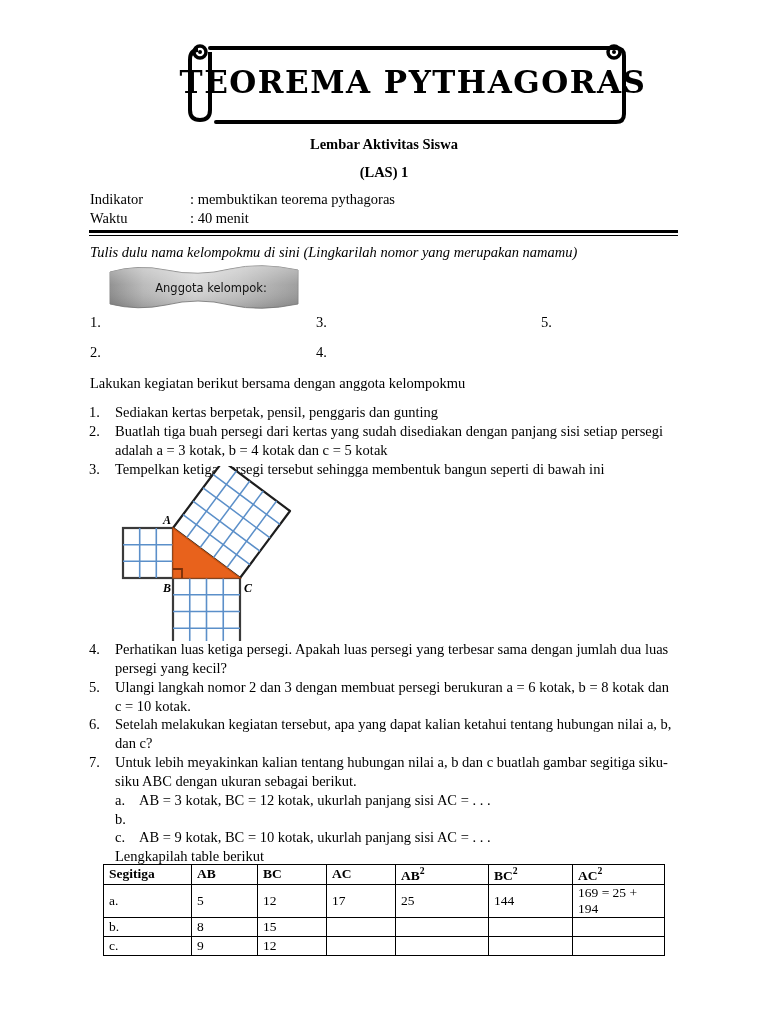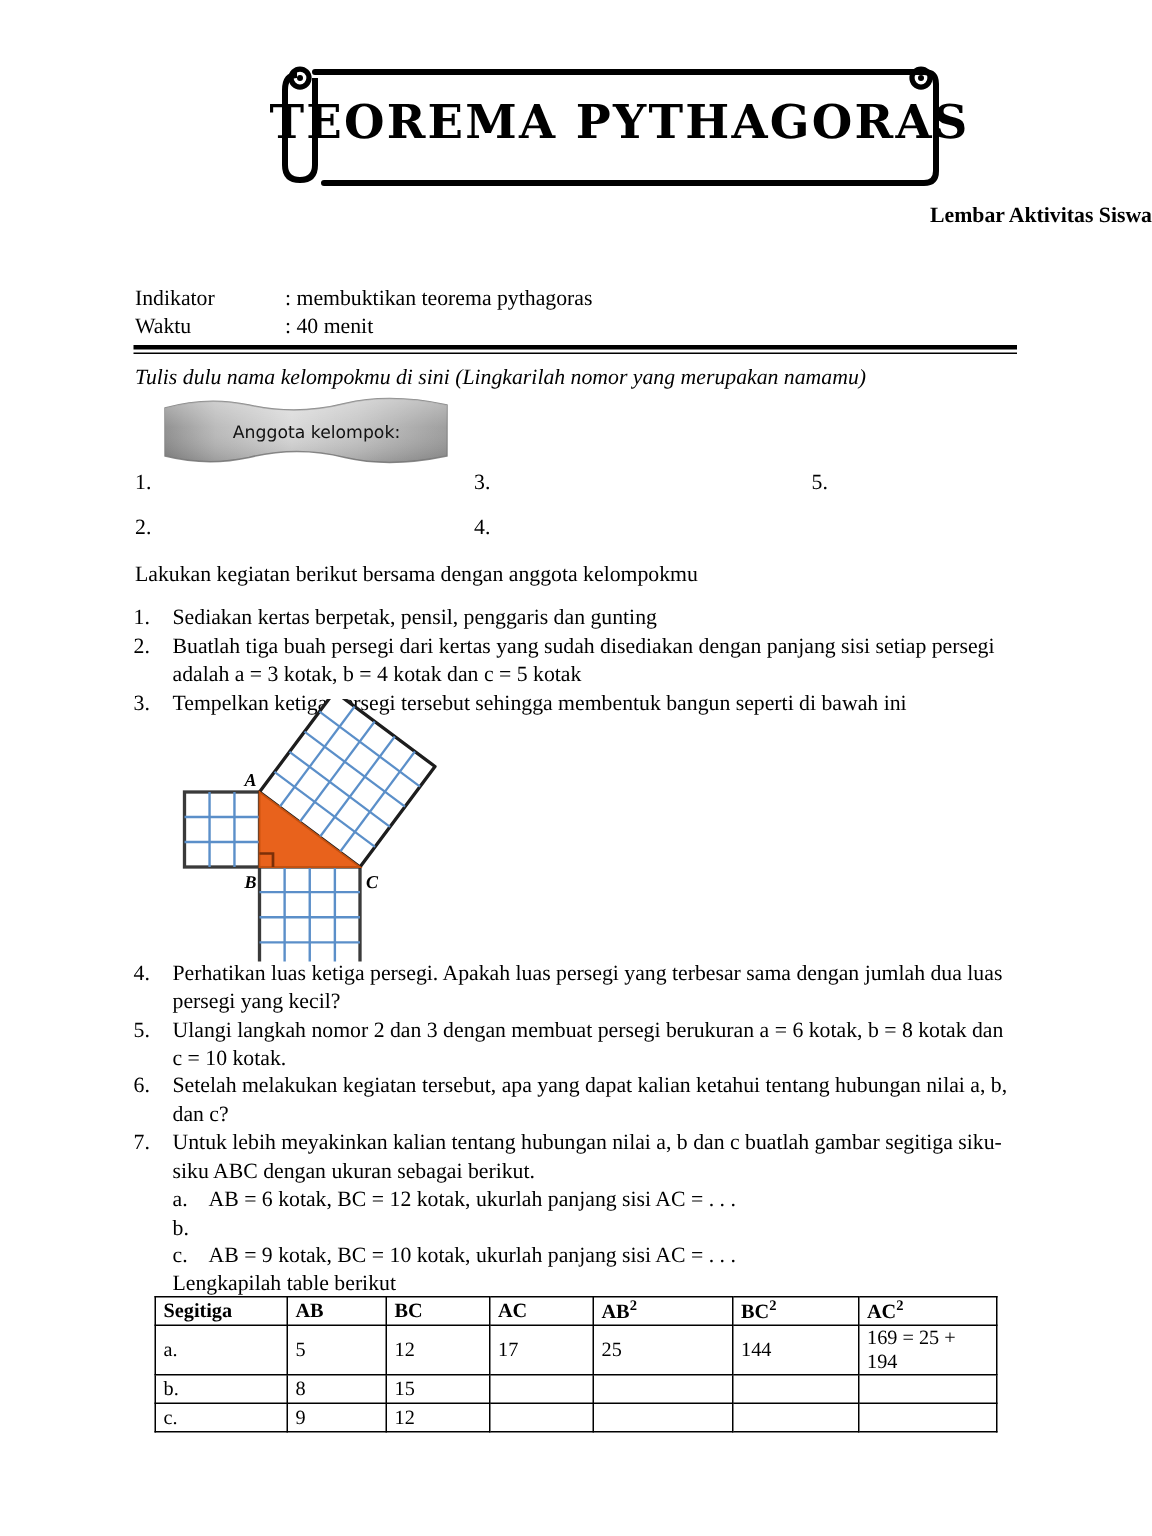--- a/index.html
+++ b/index.html
@@ -53,21 +53,21 @@
 
   
   .subtitle {
     position: absolute;
     left: 0;
     width: 768px;
     text-align: center;
     font-weight: bold;
     font-size: 14.5px;
   }
-  #subtitle-1 { top: 136px; text-align: right; }
+  #subtitle-1 { top: 136px; }
   #subtitle-2 { top: 164px; }
 
   .meta {
     position: absolute;
     left: 90px;
     font-size: 14.5px;
     white-space: nowrap;
   }
   #meta-0 { top: 191px; }
   #meta-1 { top: 210px; }
@@ -248,20 +248,21 @@
       <path d="M22 14 Q14 14 14 24 L14 74 Q14 84 24 84 Q34 84 34 74 L34 16" fill="#ffffff" stroke="#000000" stroke-width="4" stroke-linejoin="round"></path>
       <circle cx="24" cy="16" r="6" fill="none" stroke="#000000" stroke-width="3.5"></circle>
       <circle cx="24" cy="16" r="2" fill="#000000"></circle>
       <circle cx="438" cy="16" r="6" fill="none" stroke="#000000" stroke-width="3.5"></circle>
       <circle cx="438" cy="16" r="2" fill="#000000"></circle>
     </svg>
     <div class="title-text">TEOREMA PYTHAGORAS</div>
   </div>
 
   <div class="subtitle" id="subtitle-1">Lembar Aktivitas Siswa</div>
+  <div class="subtitle" id="subtitle-2">(LAS) 1</div>
 
   <div class="meta" id="meta-0">
     <span class="meta-label">Indikator</span><span class="meta-value">: membuktikan teorema pythagoras</span>
   </div>
   <div class="meta" id="meta-1">
     <span class="meta-label">Waktu</span><span class="meta-value">: 40 menit</span>
   </div>
 
   <div class="rule-thick"></div>
   <div class="rule-thin"></div>
@@ -371,21 +372,21 @@
       <span class="step-num">6.</span>
       <span class="step-body">Setelah melakukan kegiatan tersebut, apa yang dapat kalian ketahui tentang hubungan nilai a, b, dan c?</span>
     </div>
     <div class="step">
       <span class="step-num">7.</span>
       <span class="step-body">
         <span>Untuk lebih meyakinkan kalian tentang hubungan nilai a, b dan c buatlah gambar segitiga siku-siku ABC dengan ukuran sebagai berikut.</span>
         <span class="sub-list">
           <span class="sub-item">
             <span class="sub-num">a.</span>
-            <span>AB = 6 kotak, BC = 12 kotak, ukurlah panjang sisi AC =  . . .</span>
+            <span>AB = 3 kotak, BC = 12 kotak, ukurlah panjang sisi AC =  . . .</span>
           </span>
           <span class="sub-item">
             <span class="sub-num">b.</span>
           </span>
           <span class="sub-item">
             <span class="sub-num">c.</span>
             <span>AB = 9 kotak, BC = 10 kotak, ukurlah panjang sisi AC =  . . .</span>
           </span>
           <span class="sub-item">
             <span>Lengkapilah table berikut</span>

